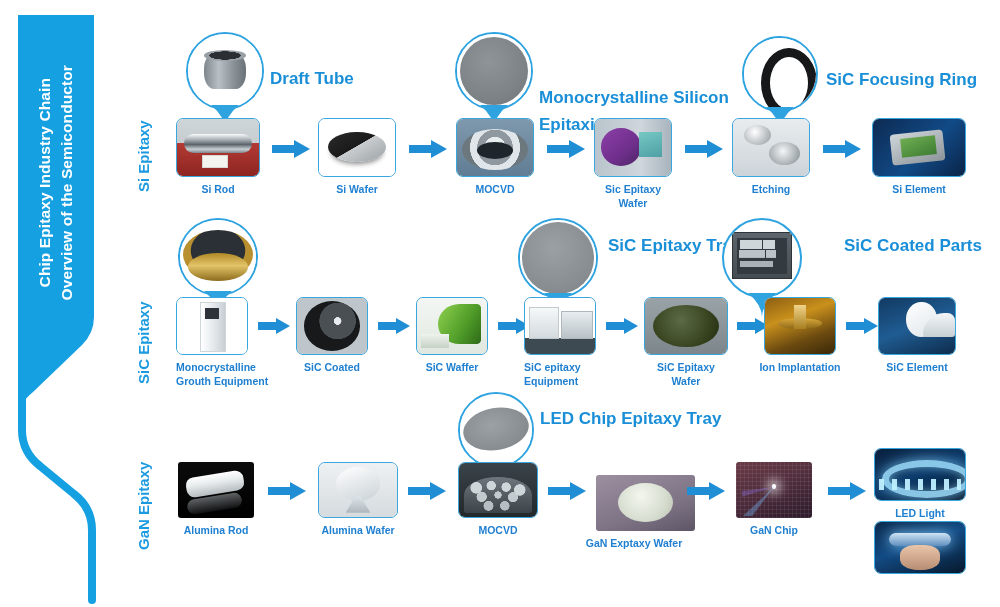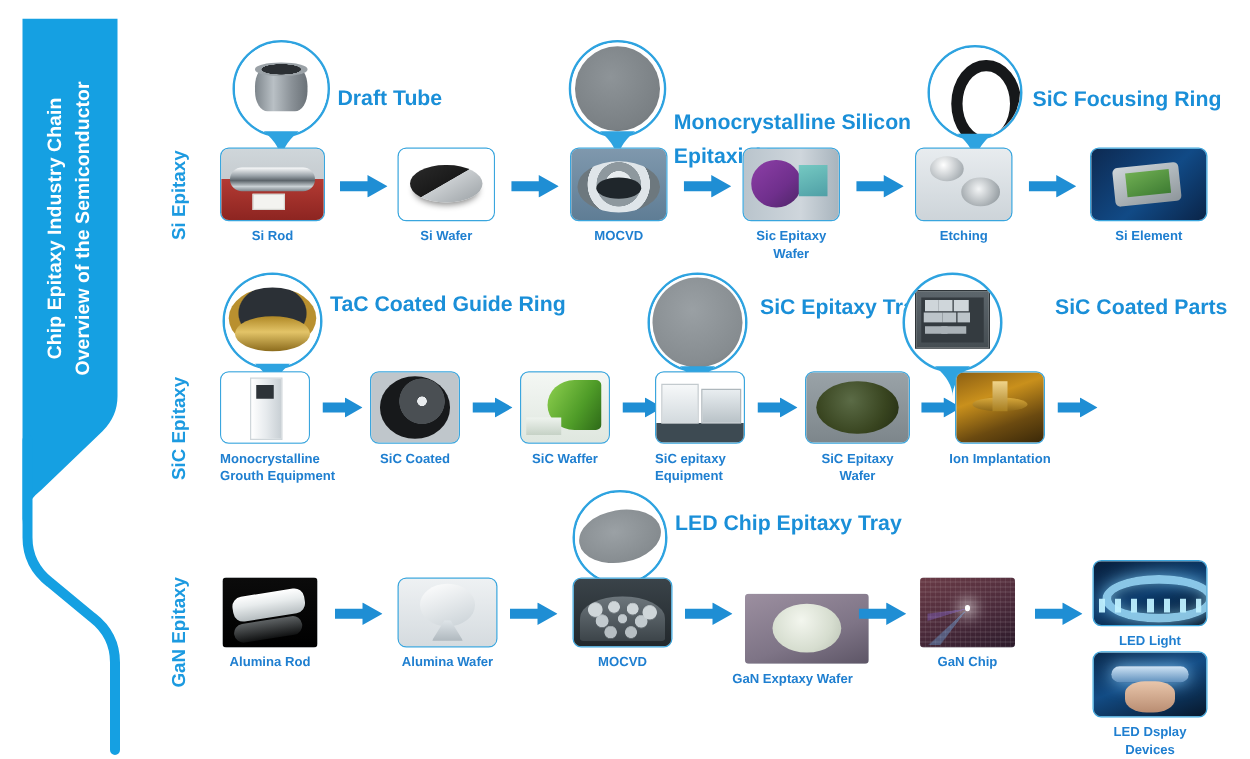--- a/index.html
+++ b/index.html
@@ -490,21 +490,20 @@
     </div>
     <div class="caption">Si Element</div>
   </div>
 
   <div class="bubble" style="left:178px; top:218px; width:80px; height:78px;">
     <div class="img ph-tacring"></div>
   </div>
   <svg class="bubble-tail" style="left:202px; top:289px; width:32px; height:28px;" viewBox="0 0 32 28">
     <path d="M2 2 Q16 14 16 26 Q16 14 30 2 Z" fill="#2ea3e0"></path>
   </svg>
-  <div class="callout-title" style="left:264px; top:230px;">TaC Coated Guide Ring</div>
 
   <div class="bubble" style="left:518px; top:218px; width:80px; height:80px;">
     <div class="img ph-sictray"></div>
   </div>
   <svg class="bubble-tail" style="left:542px; top:291px; width:32px; height:28px;" viewBox="0 0 32 28">
     <path d="M2 2 Q16 14 16 26 Q16 14 30 2 Z" fill="#2ea3e0"></path>
   </svg>
   <div class="callout-title" style="left:608px; top:232px;">SiC Epitaxy Tray</div>
 
   <div class="bubble" style="left:722px; top:218px; width:80px; height:80px;">
@@ -576,20 +575,26 @@
     <div class="thumb" style="height:58px;">
       <div class="img ph-ion"></div>
     </div>
     <div class="caption" style="width:96px; margin-left:-12px;">Ion Implantation</div>
   </div>
 
   <svg class="arrow" style="left:846px; top:318px; width:32px; height:16px;" viewBox="0 0 32 16">
     <path d="M0 4 H18 V0 L32 8 L18 16 V12 H0 Z" fill="#1f8ed4"></path>
   </svg>
 
+  <div class="node" style="left:878px; top:297px; width:78px;">
+    <div class="thumb" style="height:58px;">
+      <div class="img ph-sicelem"></div>
+    </div>
+    <div class="caption">SiC Element</div>
+  </div>
 
   <div class="bubble" style="left:458px; top:392px; width:76px; height:76px;">
     <div class="img ph-ledtray"></div>
   </div>
   <svg class="bubble-tail" style="left:480px; top:461px; width:32px; height:28px;" viewBox="0 0 32 28">
     <path d="M2 2 Q16 14 16 26 Q16 14 30 2 Z" fill="#2ea3e0"></path>
   </svg>
   <div class="callout-title" style="left:540px; top:405px;">LED Chip Epitaxy Tray</div>
 
   <div class="node" style="left:178px; top:462px; width:76px;">
@@ -651,16 +656,15 @@
     <div class="thumb" style="height:53px;">
       <div class="img ph-ledlight"></div>
     </div>
     <div class="caption">LED Light</div>
   </div>
 
   <div class="node" style="left:874px; top:521px; width:92px;">
     <div class="thumb" style="height:53px;">
       <div class="img ph-leddisp"></div>
     </div>
-    <div class="caption">LED Dsplay Devices</div>
   </div>
 
 </div>
 
 </body></html>

